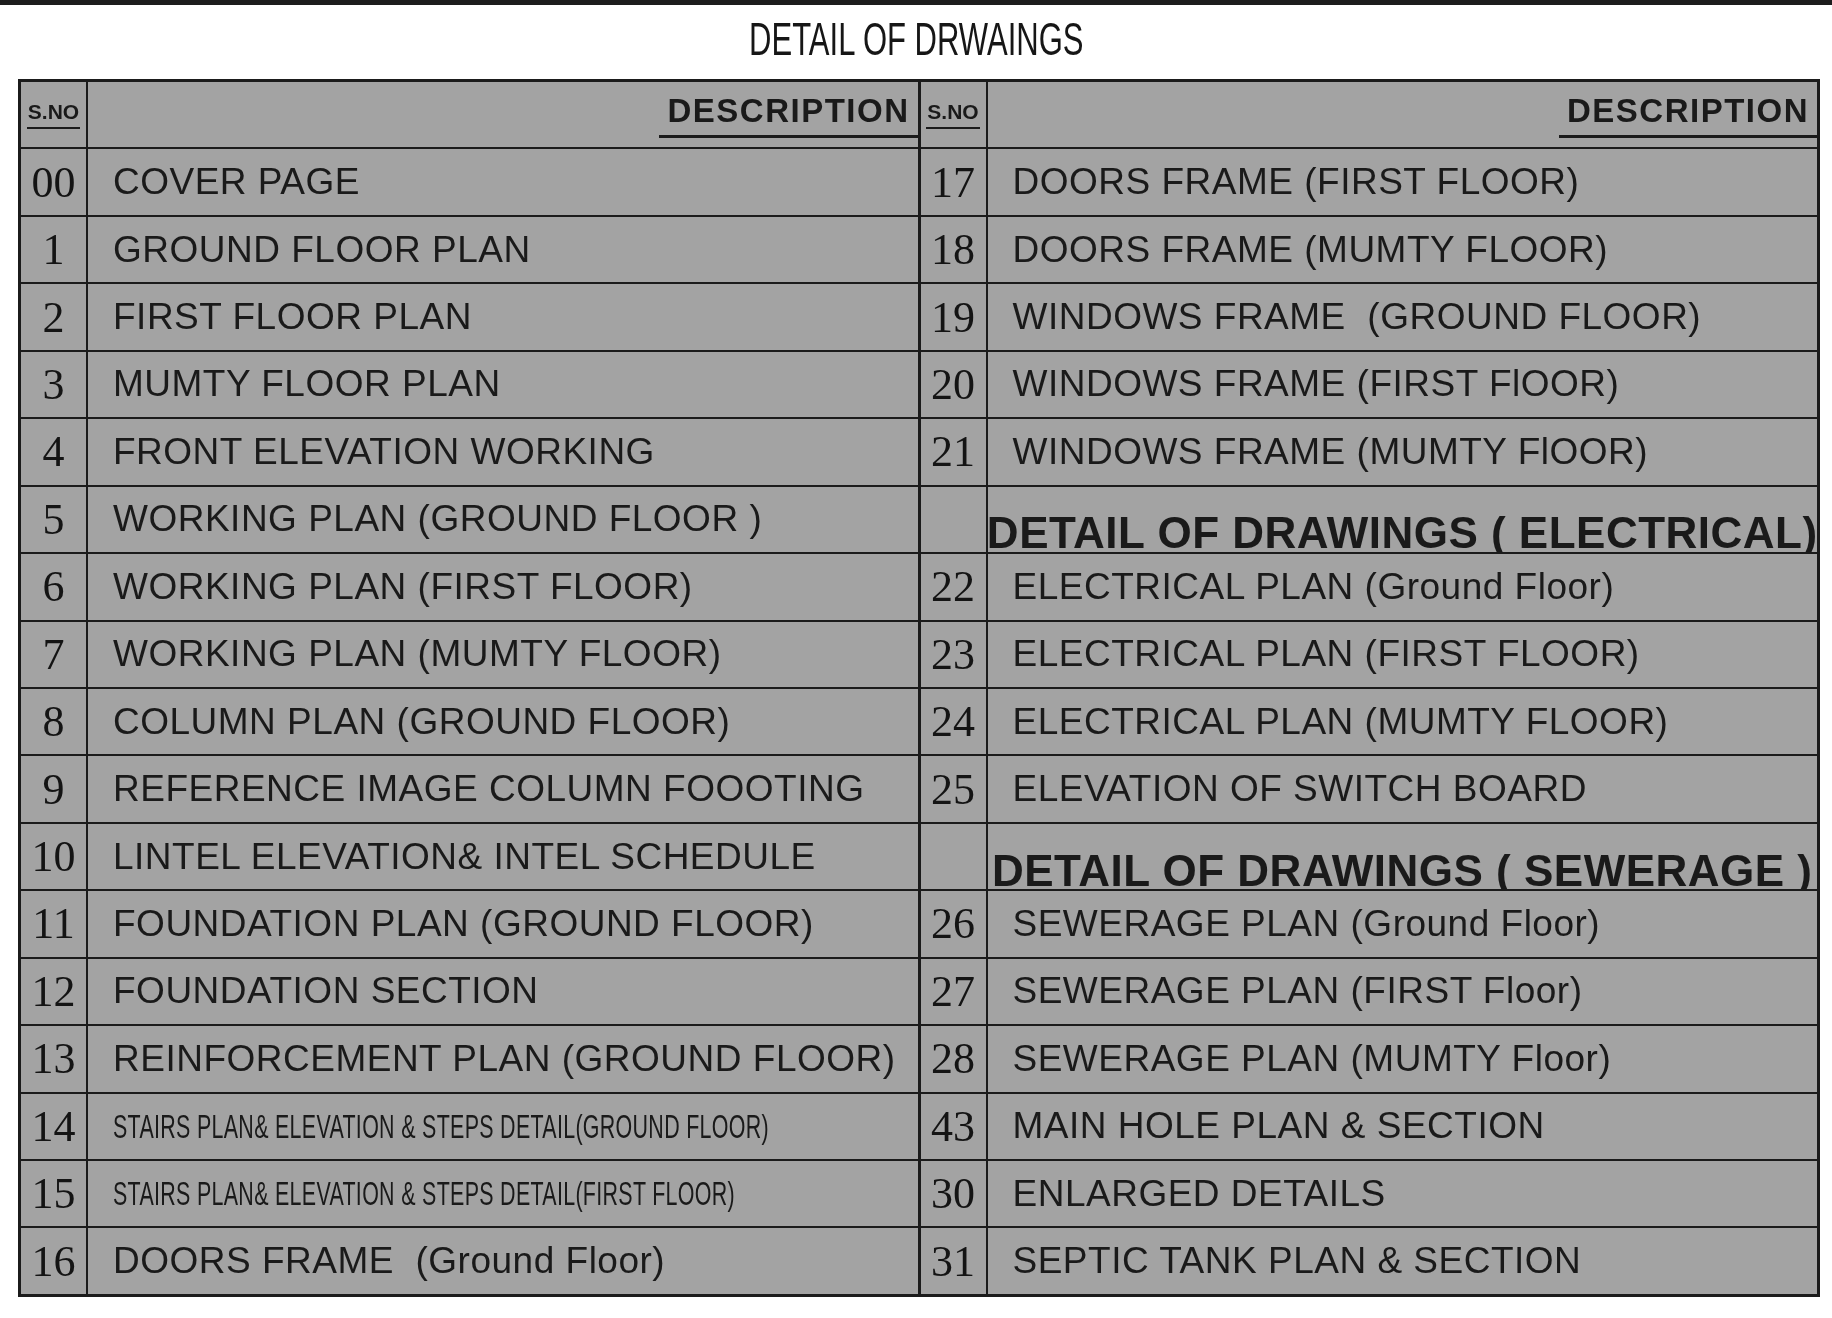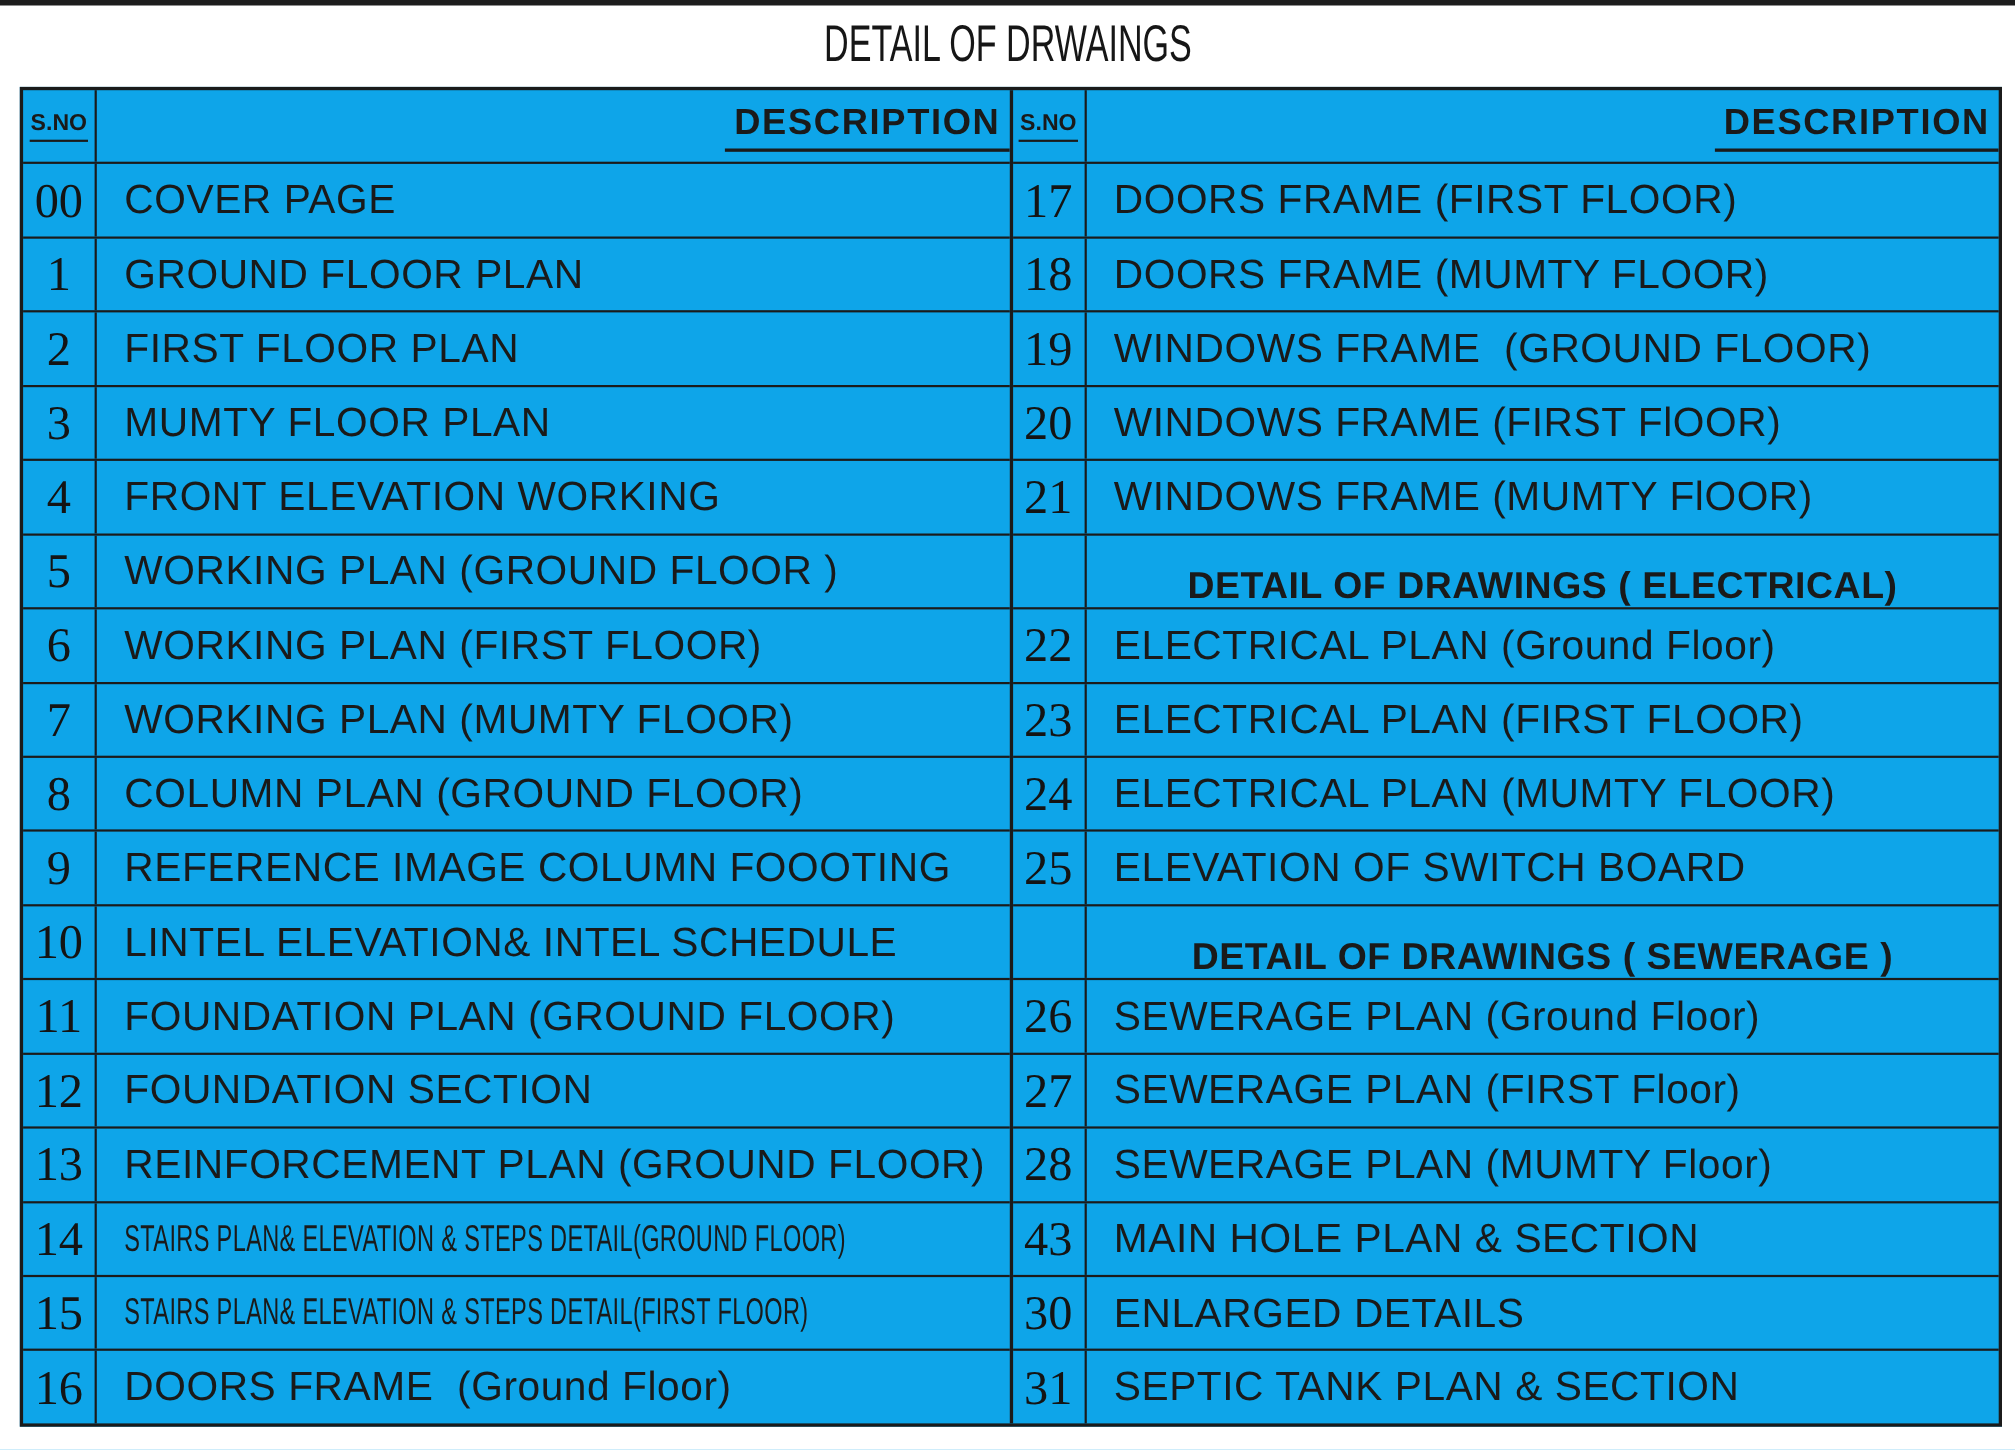--- a/index.html
+++ b/index.html
@@ -24,21 +24,21 @@
     display:inline-block;
     transform:scaleX(0.66);
     transform-origin:center center;
     white-space:pre;
   }
   .index-wrap{
     position:absolute;left:18px;top:79px;width:1802px;height:1218px;
     border:3px solid #1b1b1b;
     display:flex;
     box-sizing:border-box;
-    background:#0ea5e9;
+    background:#a3a3a3;
   }
   .half{
     flex:1 1 0;
     display:flex;flex-direction:column;
     box-sizing:border-box;
     min-width:0;
   }
   .half.left{border-right:3px solid #1b1b1b;}
   .row{
     flex:1 1 0;
@@ -87,21 +87,21 @@
   .desc-cell.condensed .txt{
     display:inline-block;
     transform:scaleX(0.63);
     transform-origin:left center;
     white-space:pre;
   }
   .desc-cell.section{
     justify-content:center;
     padding-left:0;
     font-weight:700;
-    font-size:34px;
+    font-size:44px;
     letter-spacing:0.5px;
     margin-top:28px;
   }
 </style>
 </head>
 <body>
 
 <div class="top-line"></div>
 
 <div class="page-title">

